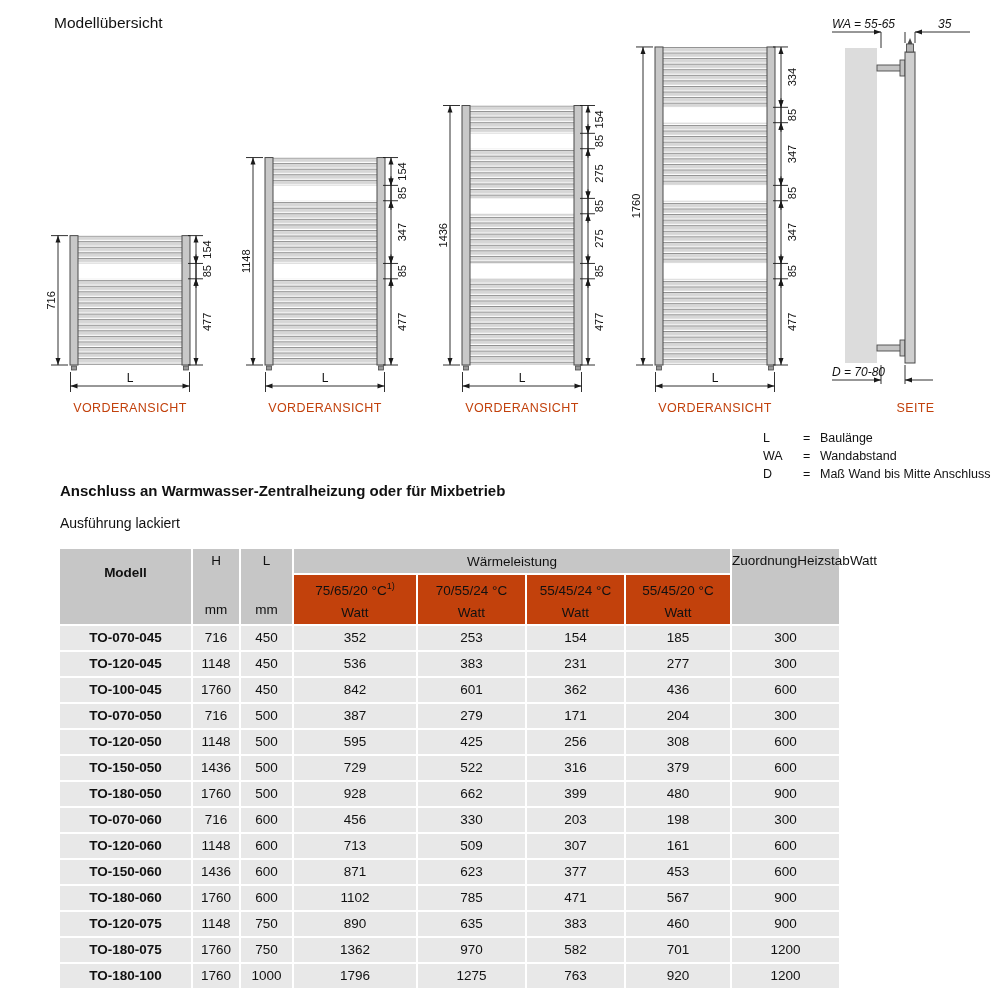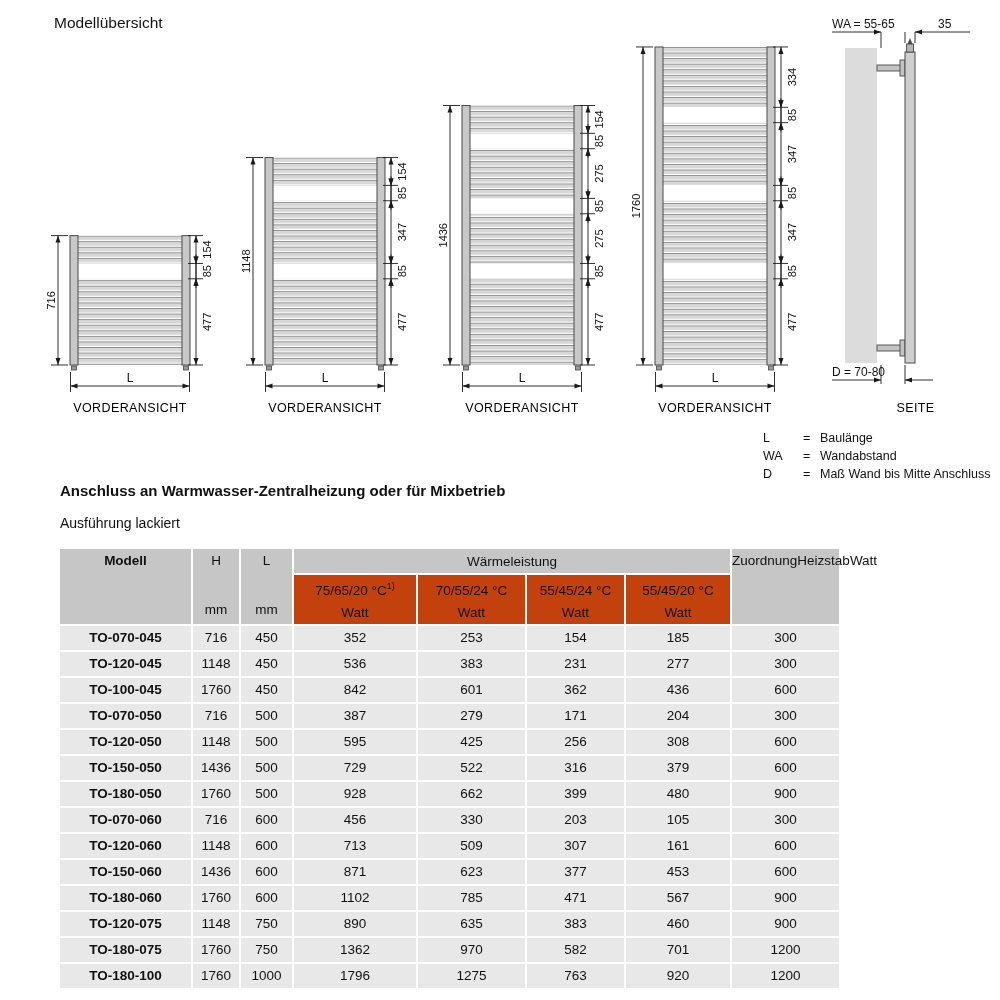--- a/index.html
+++ b/index.html
@@ -4,34 +4,34 @@
 <style>
   html,body{margin:0;padding:0;background:#fff;}
   .page{position:relative;width:1000px;height:1000px;background:#fff;overflow:hidden;
         font-family:"Liberation Sans",sans-serif;color:#111;}
   .h1{position:absolute;left:54px;top:14px;font-size:15.5px;font-weight:normal;}
   .h2{position:absolute;left:60px;top:482px;font-size:15px;font-weight:bold;text-align:center;}
   .sub{position:absolute;left:60px;top:515px;font-size:14px;}
   .fv{position:absolute;top:40px;width:180px;height:356px;}
   .fv svg, .sv svg{display:block;}
   .caption{position:absolute;top:401px;width:180px;text-align:center;font-size:12.5px;
-           letter-spacing:.4px;color:#000000;}
-  .sv{position:absolute;left:830px;top:8px;width:170px;height:392px;}
+           letter-spacing:.4px;color:#c2410c;}
+  .sv{position:absolute;left:830px;top:8px;width:170px;height:392px;font-style:italic;}
   .legend{position:absolute;left:763px;top:429px;font-size:12.5px;line-height:18px;color:#111;}
   .legend .row{display:flex;}
   .legend .sym{width:40px;}
   .legend .eq{width:17px;}
   .legend .note{margin-top:5px;}
   .tablewrap{position:absolute;left:58px;top:547px;}
   table{border-collapse:separate;border-spacing:2px;table-layout:fixed;width:769px;
         font-family:"Liberation Sans",sans-serif;font-size:13.5px;color:#111;}
   th,td{padding:0;margin:0;}
   th{font-weight:normal;}
   .hc{background:#c6c6c6;vertical-align:top;}
-  th.modell{font-weight:bold;padding-top:4px;text-align:center;}
+  th.modell{font-weight:bold;padding-top:16px;text-align:center;}
   .hlwrap{display:flex;flex-direction:column;justify-content:space-between;height:68px;
           padding-top:4px;box-sizing:border-box;text-align:center;}
   .zwrap{display:flex;flex-direction:row;justify-content:space-between;height:66px;
          padding-top:4px;box-sizing:border-box;text-align:center;}
   th.waerme{height:24px;text-align:center;vertical-align:middle;}
   th.temp{background:#c2410c;height:46px;text-align:center;vertical-align:middle;line-height:22px;}
   th.temp sup{font-size:9px;}
   td{background:#e8e8e8;text-align:center;height:24px;}
   td.model{font-weight:bold;}
   text.dim{font-family:"Liberation Sans",sans-serif;font-size:11px;fill:#111;}
@@ -489,21 +489,21 @@
             <td>480</td>
             <td>900</td>
           </tr>
           <tr>
             <td class="model">TO-070-060</td>
             <td>716</td>
             <td>600</td>
             <td>456</td>
             <td>330</td>
             <td>203</td>
-            <td>105</td>
+            <td>198</td>
             <td>300</td>
           </tr>
           <tr>
             <td class="model">TO-120-060</td>
             <td>1148</td>
             <td>600</td>
             <td>713</td>
             <td>509</td>
             <td>307</td>
             <td>161</td>

